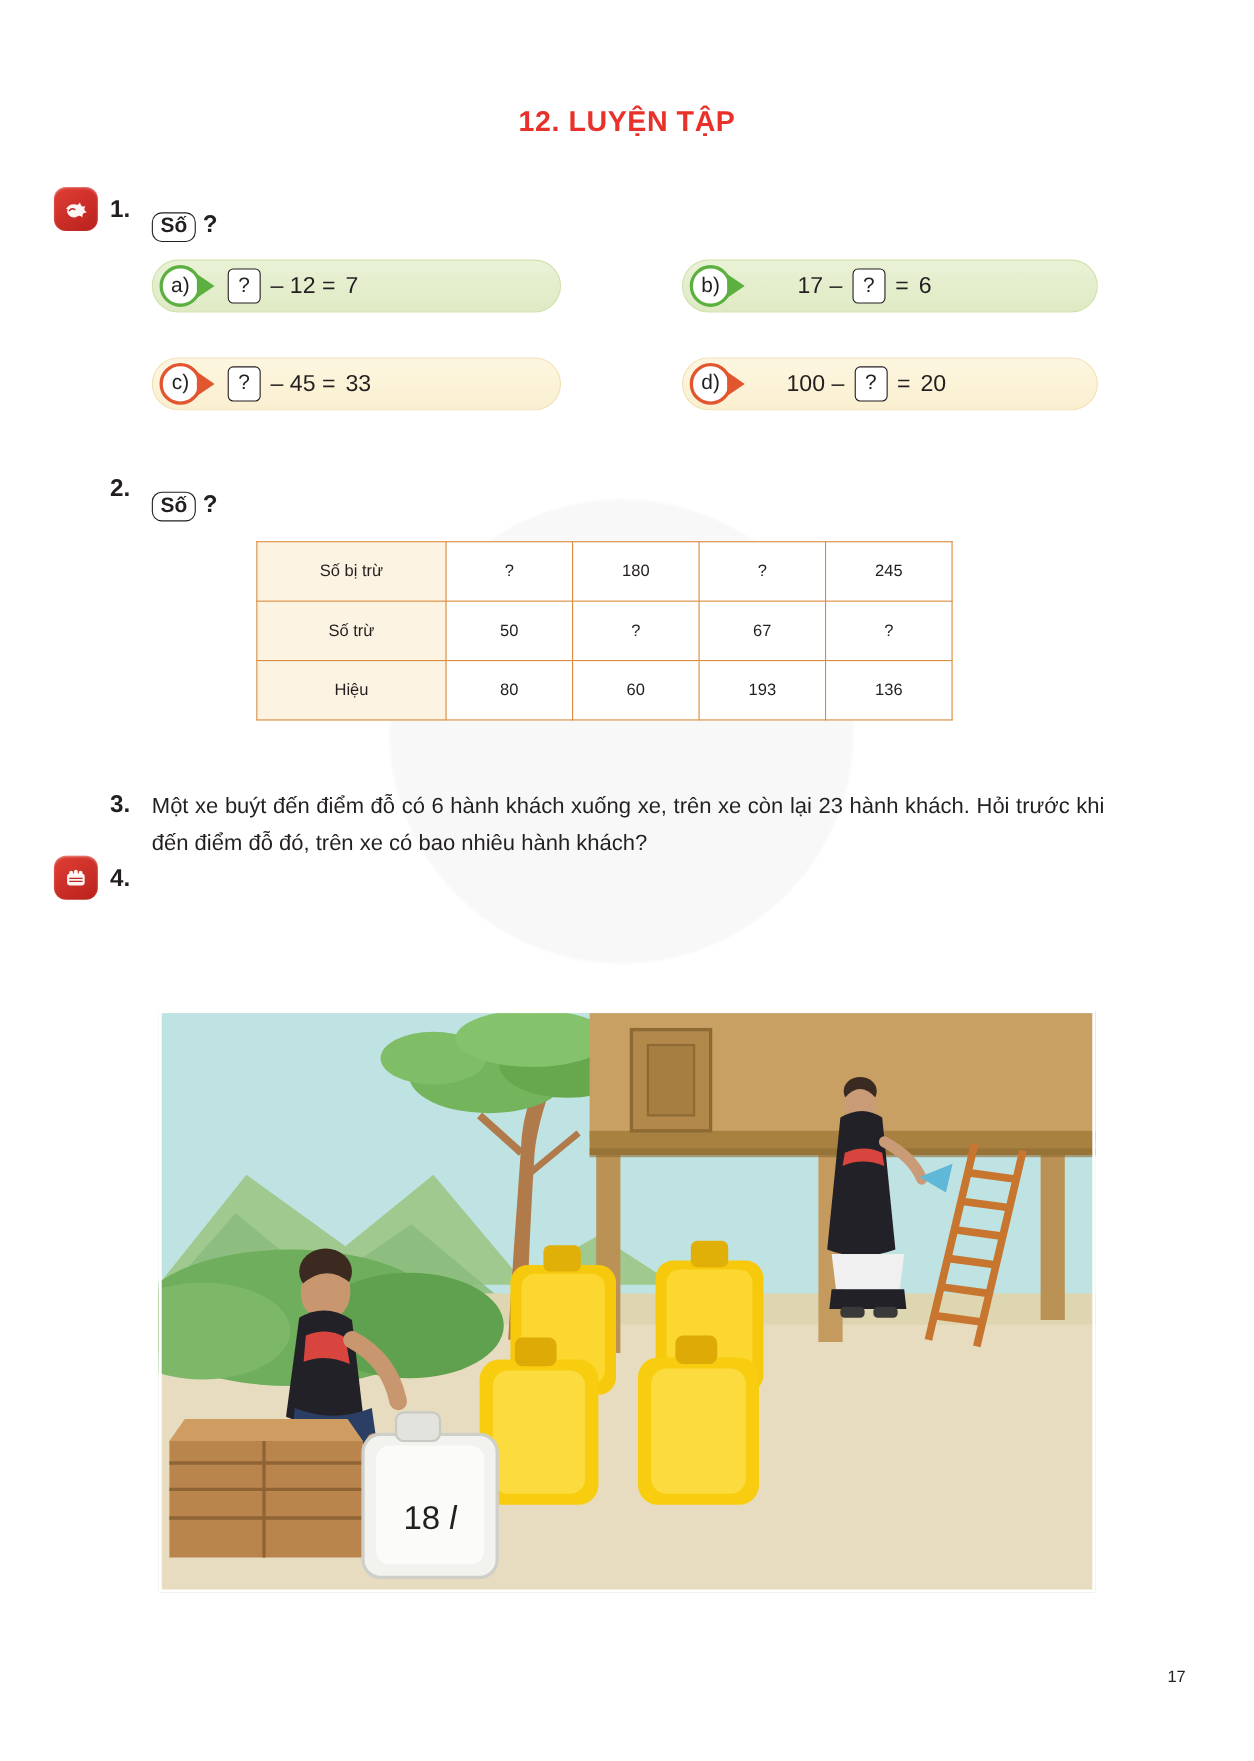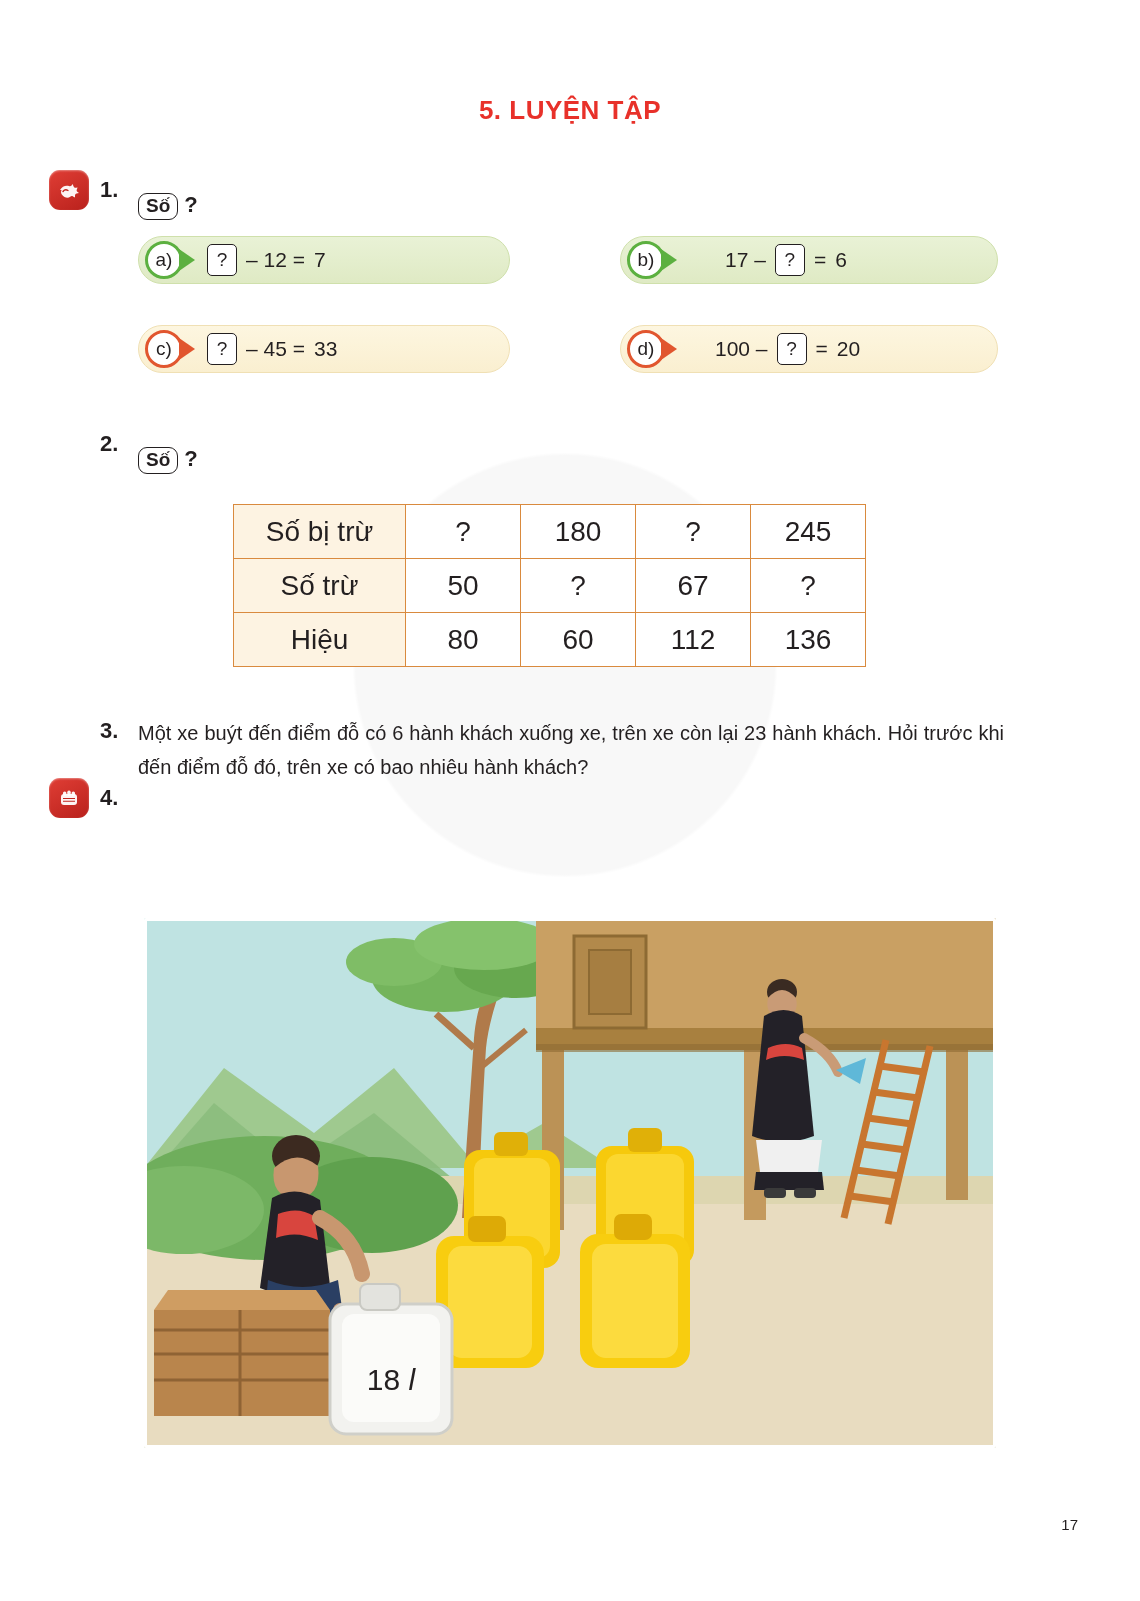--- a/index.html
+++ b/index.html
@@ -169,23 +169,23 @@
     border: 1.6px solid #231f20;
     border-radius: 5px;
     background: #fff;
     font-size: 19px;
   }
 
   
   .tbl {
     position: absolute;
     left: 233px;
-    top: 504px;
+    top: 492px;
     border-collapse: collapse;
-    font-size: 28px;
+    font-size: 15px;
     border-radius: 12px;
   }
   .tbl td {
     border: 1.5px solid #d98a3e;
     height: 54px;
     text-align: center;
     vertical-align: middle;
     box-sizing: border-box;
   }
   .tbl td.hdr {
@@ -243,21 +243,21 @@
   }
 </style>
 </head>
 <body>
 
 <div class="page">
 
   <div class="watermark"></div>
   <div class="watermark-text">BỘ SÁCH</div>
 
-  <h1 class="title">5. LUYỆN TẬP</h1>
+  <h1 class="title">12. LUYỆN TẬP</h1>
 
   <div class="ex1-badge">
     <svg width="26" height="26" viewBox="0 0 26 26" aria-hidden="true">
       <path d="M4 13c2-4 6-5 9-4 1 .4 2 .2 2.6-.6l1-1.4 1 2.4c.4 1 1.4 1.5 2.4 1.3l1.6-.3-.8 2c-.4 1 0 2 .8 2.6l1.4 1-2.4.6c-1 .3-1.6 1.2-1.6 2.2v1.6l-2-1c-1-.5-2-.3-2.8.4-2.2 1.8-6 1-8.2-2-1-1.4-1.4-3.4-.4-4.8z" fill="#ffffff" opacity="0.95"></path>
       <path d="M7 14.5c1.2-1.6 3.4-2 5-1" stroke="#c1251f" stroke-width="1.4" fill="none" stroke-linecap="round"></path>
     </svg>
   </div>
   <div class="num-label" id="num1">1.</div>
   <div id="so1">
     <span class="so-box">Số</span><span class="qmark-after">?</span>
@@ -331,21 +331,21 @@
       <td class="hdr">Số trừ</td>
       <td class="cell">50</td>
       <td class="cell">?</td>
       <td class="cell">67</td>
       <td class="cell">?</td>
     </tr>
     <tr>
       <td class="hdr">Hiệu</td>
       <td class="cell">80</td>
       <td class="cell">60</td>
-      <td class="cell">112</td>
+      <td class="cell">193</td>
       <td class="cell">136</td>
     </tr>
   </tbody>
     </table>
 
   <div class="num-label" id="num3">3.</div>
   <div class="para" id="p3">Một xe buýt đến điểm đỗ có 6 hành khách xuống xe, trên xe còn lại 23 hành khách. Hỏi trước khi đến điểm đỗ đó, trên xe có bao nhiêu hành khách?</div>
 
   <div class="ex4-badge">
     <svg width="24" height="24" viewBox="0 0 24 24" aria-hidden="true">

